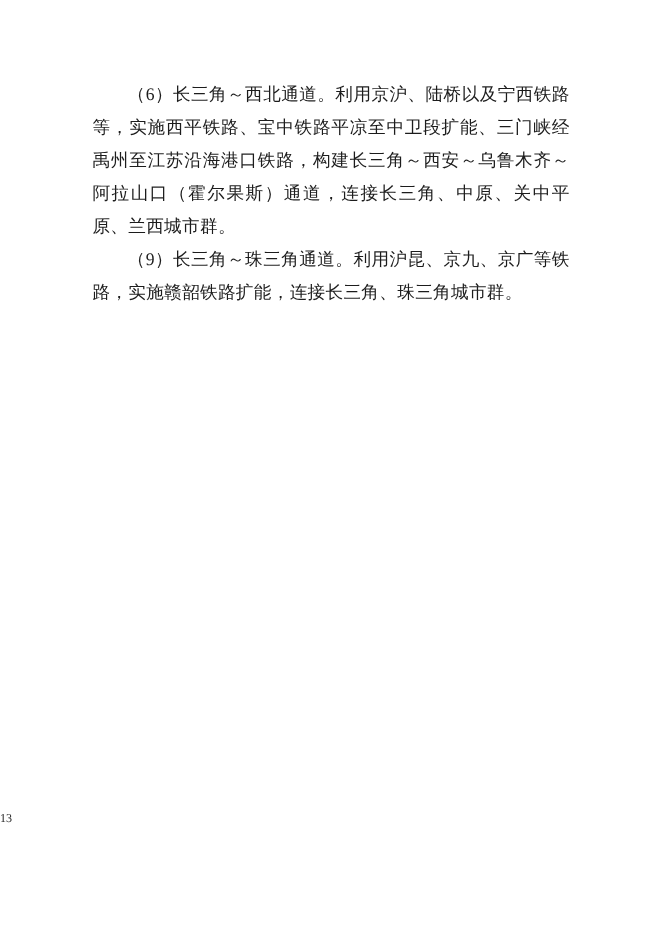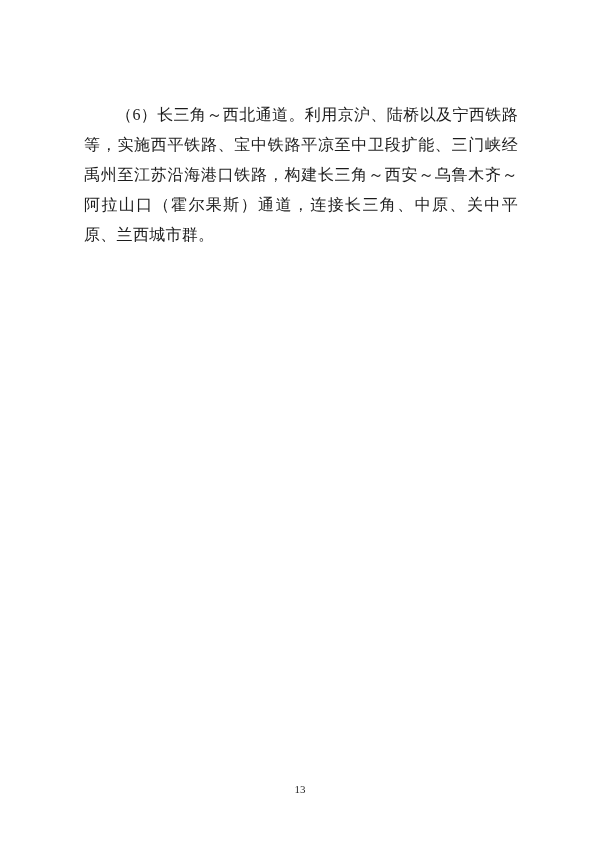--- a/index.html
+++ b/index.html
@@ -12,44 +12,44 @@
     width: 600px;
     height: 848px;
     background: #ffffff;
     overflow: hidden;
     font-family: "Liberation Serif", "DejaVu Serif", serif;
     color: #1c1c1c;
   }
   .text-block {
     position: absolute;
     left: 84px;
-    top: 100px;
+    top: 72px;
     width: 434px;
   }
   .text-block p {
     margin: 0;
     padding: 0;
     font-size: 16px;
     line-height: 30px;
     text-align: justify;
     text-indent: 2em;
     letter-spacing: 0.3px;
   }
   .page-number {
     position: absolute;
     left: 0;
     right: 0;
-    top: 783px;
-    text-align: center;
+    top: 738px;
     font-size: 11px;
     color: #2a2a2a;
     font-family: "Liberation Serif", "DejaVu Serif", serif;
   }
 </style>
 </head>
 <body>
 
 <div class="page">
   <div class="text-block">
     <p>（6）长三角～西北通道。利用京沪、陆桥以及宁西铁路等，实施西平铁路、宝中铁路平凉至中卫段扩能、三门峡经禹州至江苏沿海港口铁路，构建长三角～西安～乌鲁木齐～阿拉山口（霍尔果斯）通道，连接长三角、中原、关中平原、兰西城市群。</p>
+    <p>（9）长三角～珠三角通道。利用沪昆、京九、京广等铁路，实施赣韶铁路扩能，连接长三角、珠三角城市群。</p>
   </div>
   <div class="page-number">13</div>
 </div>
 
 </body></html>

